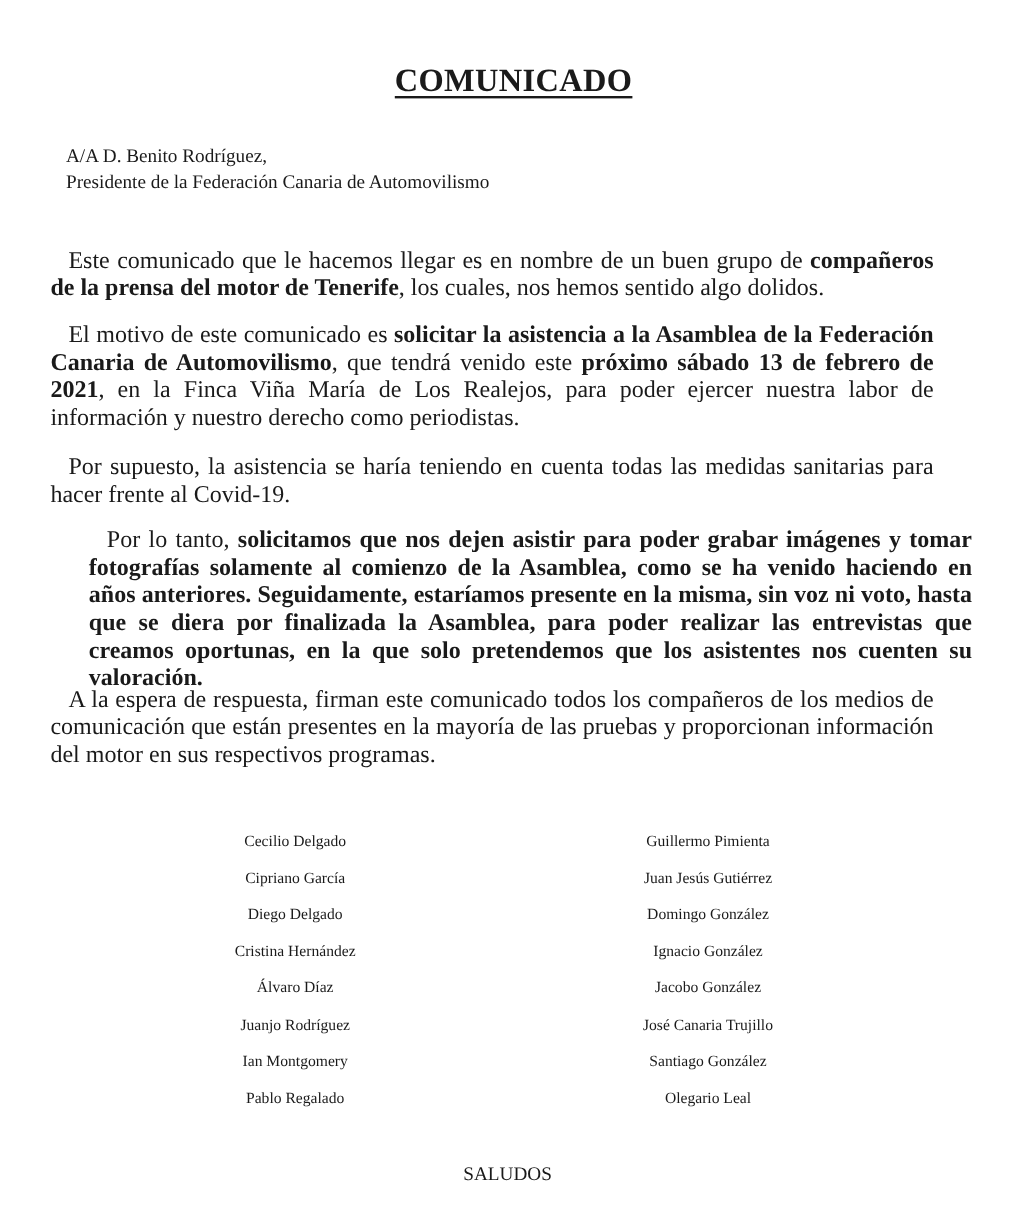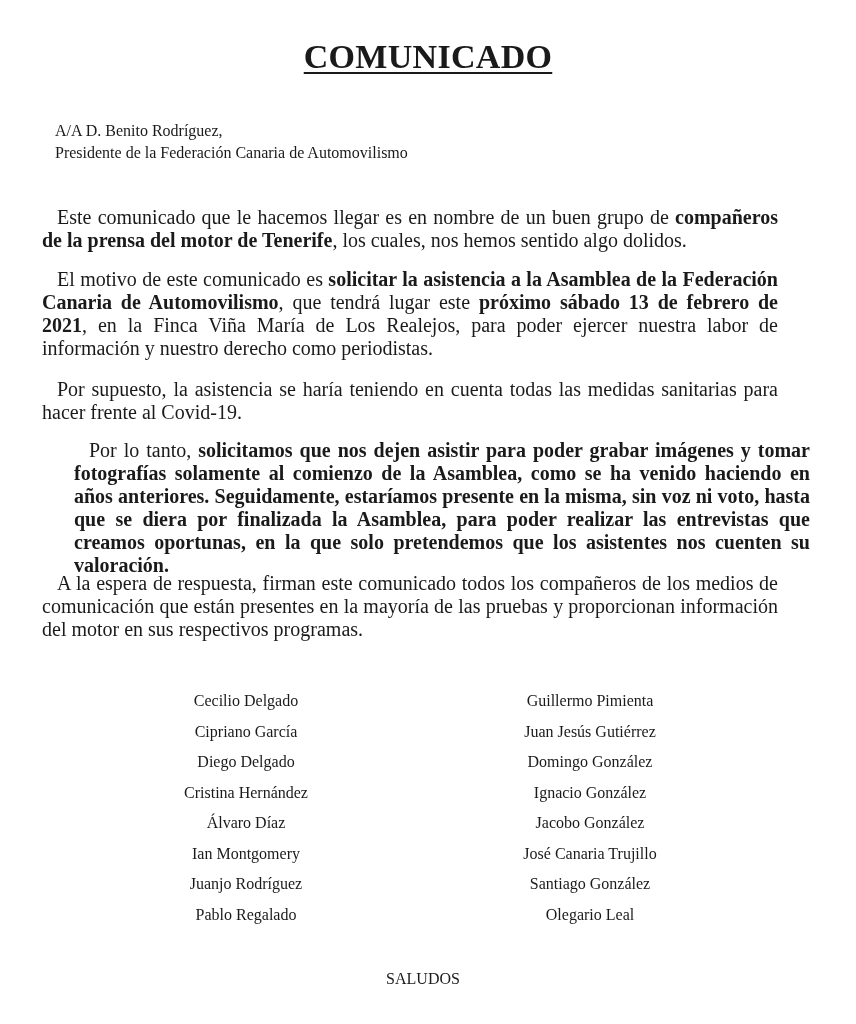--- a/index.html
+++ b/index.html
@@ -1,66 +1,66 @@
 <!DOCTYPE html>
 <html><head>
   <meta charset="utf-8">
   <style>
     html, body { margin: 0; padding: 0; background: #ffffff; }
     body {
       width: 856px; height: 1024px; position: relative; overflow: hidden;
       font-family: "Liberation Serif", serif; color: #1a1a1a;
     }
     .title {
-      position: absolute; top: 38px; left: 0; width: 856px; text-align: center;
-      font-size: 34px; font-weight: bold; letter-spacing: 0.3px;
+      position: absolute; top: 52px; left: 0; width: 856px; text-align: center;
+      font-size: 27px; font-weight: bold; letter-spacing: 0.3px;
     }
     .title span { text-decoration: underline; text-decoration-thickness: 2px; text-underline-offset: 4px; }
     .addressee { position: absolute; left: 55px; top: 120px; font-size: 16px; line-height: 22px; }
     .addressee .role { }
     .para {
       position: absolute; left: 42px; width: 736px; font-size: 20px; line-height: 23px;
       text-align: justify; text-indent: 15px; margin: 0;
     }
     .para b { font-weight: bold; }
     #p1 { top: 206px; }
     #p2 { top: 268px; }
     #p3 { top: 378px; }
     #p4 { top: 439px; margin-left: 32px; }
     #p5 { top: 572px; }
-    .col { position: absolute; top: 690px; width: 240px; text-align: center; font-size: 16px; }
+    .col { position: absolute; top: 690px; width: 240px; text-align: center; font-size: 13px; }
     .col div { height: 30.5px; line-height: 22px; }
     #col-left { left: 126px; }
     #col-right { left: 470px; }
     .closing { position: absolute; top: 970px; left: 0; width: 846px; text-align: center; font-size: 16px; }
   </style>
 </head>
 <body>
 
 <div class="title"><span>COMUNICADO</span></div>
 
 <div class="addressee">
   <div>A/A D. Benito Rodríguez,</div>
   <div class="role">Presidente de la Federación Canaria de Automovilismo</div>
 </div>
 
 <p class="para" id="p1"><span>Este comunicado que le hacemos llegar es en nombre de un buen grupo de </span><b>compañeros de la prensa del motor de Tenerife</b><span>, los cuales, nos hemos sentido algo dolidos.</span></p>
-<p class="para" id="p2"><span>El motivo de este comunicado es </span><b>solicitar la asistencia a la Asamblea de la Federación Canaria de Automovilismo</b><span>, que tendrá lugar este </span><b>próximo sábado 13 de febrero de 2021</b><span>, en la Finca Viña María de Los Realejos, para poder ejercer nuestra labor de información y nuestro derecho como periodistas.</span></p>
+<p class="para" id="p2"><span>El motivo de este comunicado es </span><b>solicitar la asistencia a la Asamblea de la Federación Canaria de Automovilismo</b><span>, que tendrá venido este </span><b>próximo sábado 13 de febrero de 2021</b><span>, en la Finca Viña María de Los Realejos, para poder ejercer nuestra labor de información y nuestro derecho como periodistas.</span></p>
 <p class="para" id="p3"><span>Por supuesto, la asistencia se haría teniendo en cuenta todas las medidas sanitarias para hacer frente al Covid-19.</span></p>
 <p class="para" id="p4"><span>Por lo tanto, </span><b>solicitamos que nos dejen asistir para poder grabar imágenes y tomar fotografías solamente al comienzo de la Asamblea, como se ha venido haciendo en años anteriores. Seguidamente, estaríamos presente en la misma, sin voz ni voto, hasta que se diera por finalizada la Asamblea, para poder realizar las entrevistas que creamos oportunas, en la que solo pretendemos que los asistentes nos cuenten su valoración.</b></p>
 <p class="para" id="p5"><span>A la espera de respuesta, firman este comunicado todos los compañeros de los medios de comunicación que están presentes en la mayoría de las pruebas y proporcionan información del motor en sus respectivos programas.</span></p>
 
 <div class="col" id="col-left">
   <div>Cecilio Delgado</div>
   <div>Cipriano García</div>
   <div>Diego Delgado</div>
   <div>Cristina Hernández</div>
   <div>Álvaro Díaz</div>
+  <div>Juanjo Rodríguez</div>
   <div>Ian Montgomery</div>
-  <div>Juanjo Rodríguez</div>
   <div>Pablo Regalado</div>
 </div>
 
 <div class="col" id="col-right">
   <div>Guillermo Pimienta</div>
   <div>Juan Jesús Gutiérrez</div>
   <div>Domingo González</div>
   <div>Ignacio González</div>
   <div>Jacobo González</div>
   <div>José Canaria Trujillo</div>

